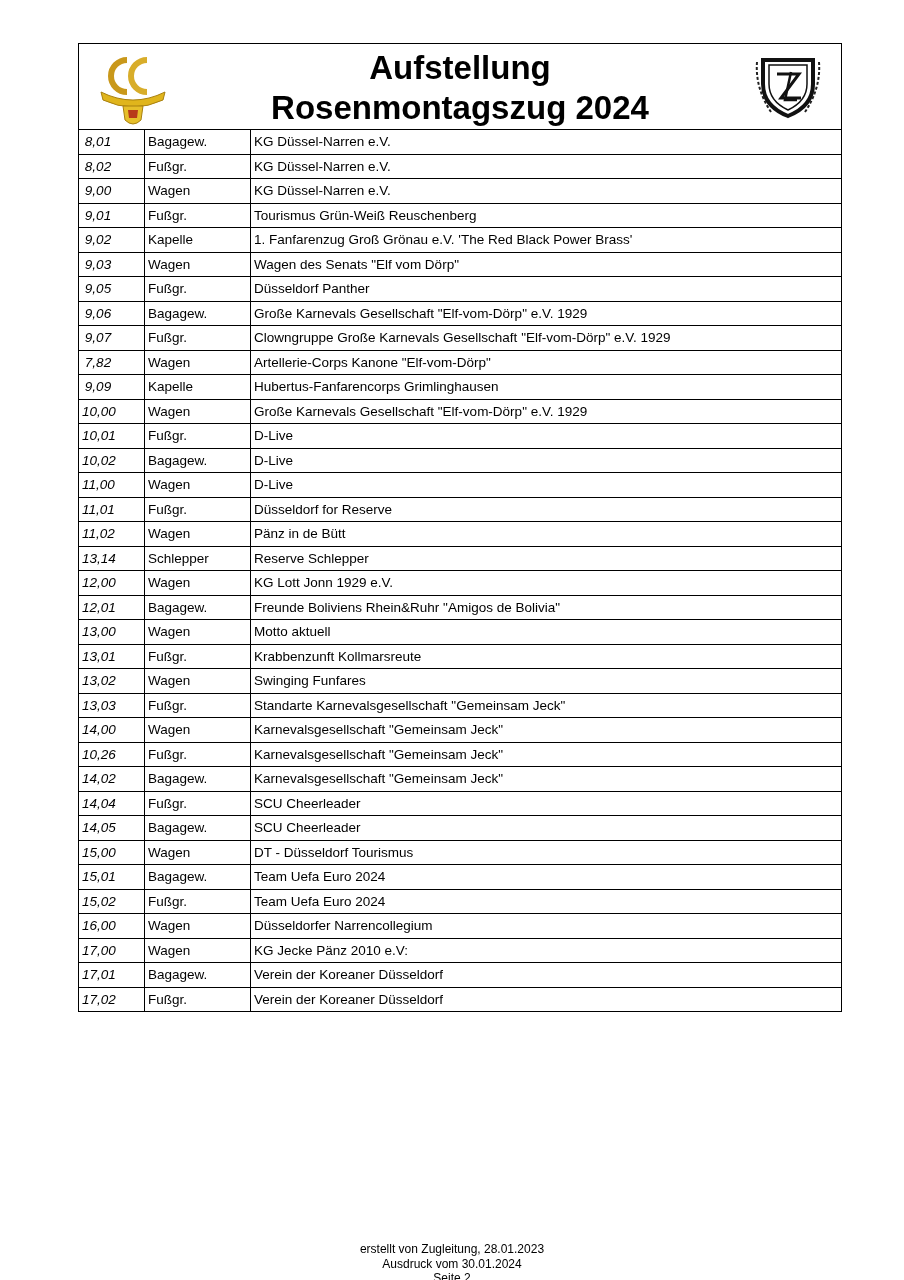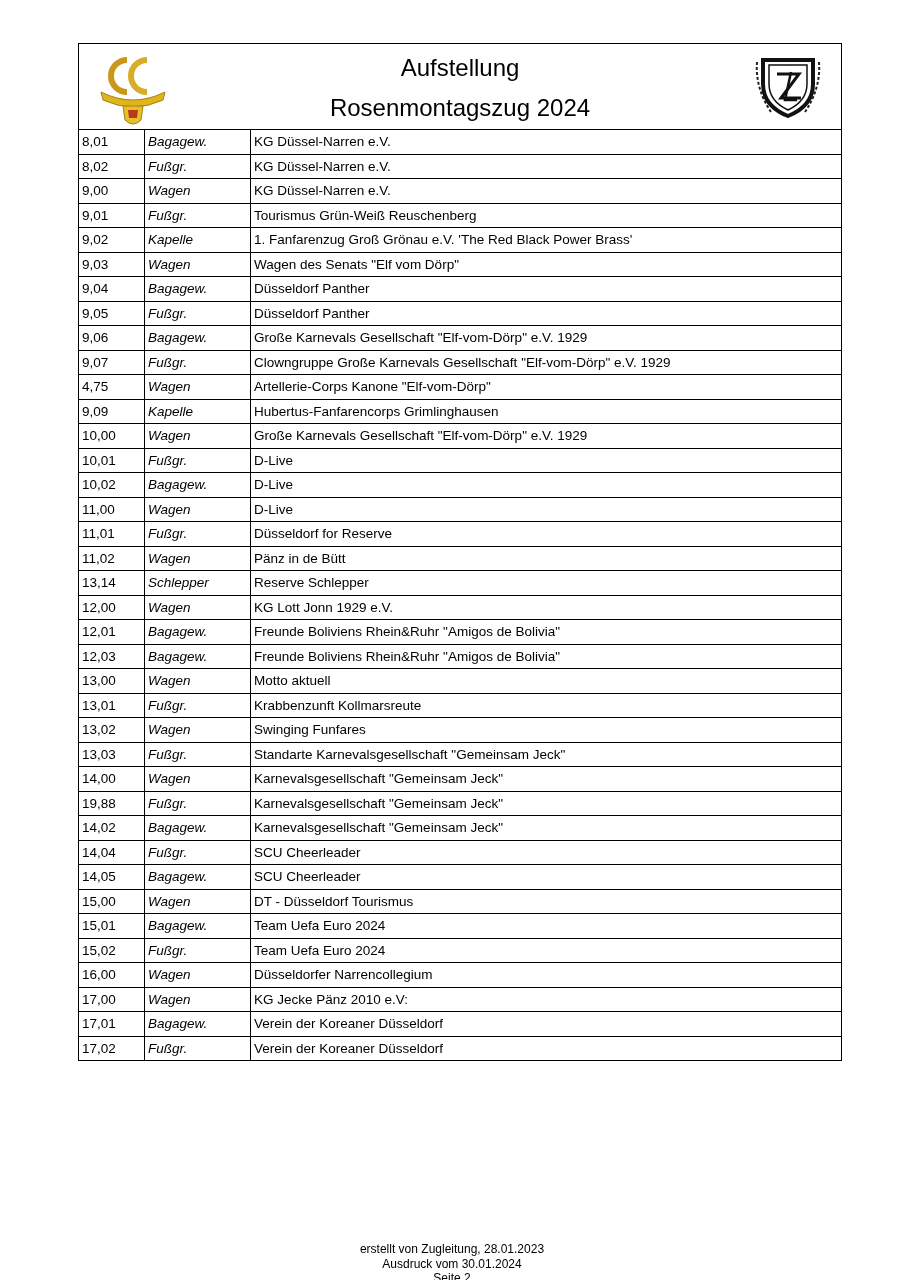--- a/index.html
+++ b/index.html
@@ -1,25 +1,25 @@
 <!DOCTYPE html>
 <html><head>
 <meta charset="utf-8">
 <style>
   html, body { margin:0; padding:0; background:#ffffff; }
   body { width:904px; height:1280px; position:relative; font-family:"Liberation Sans", sans-serif; color:#000; }
   .sheet { position:absolute; left:78px; top:43px; width:764px; }
   .header { position:relative; height:86px; border:1.5px solid #000; border-bottom:none; box-sizing:border-box; }
-  .title { position:absolute; left:0; right:0; top:4px; text-align:center; font-weight:normal; font-size:24px; line-height:40px; }
+  .title { position:absolute; left:0; right:0; top:4px; text-align:center; font-weight:bold; font-size:33px; line-height:40px; }
   .logo-left { position:absolute; left:18px; top:8px; width:72px; height:76px; }
   .logo-right { position:absolute; right:20px; top:10px; width:66px; height:66px; }
   table { border-collapse:collapse; width:764px; table-layout:fixed; }
   td { border:1.5px solid #000; height:23.5px; padding:0 3px; font-size:13.5px; line-height:23px; white-space:nowrap; overflow:hidden; }
-  td.num { width:66px; text-align:left; padding-right:30px; box-sizing:border-box; }
-  td.cat { width:106px; box-sizing:border-box;font-style:italic; }
+  td.num { width:66px; text-align:center; padding-right:30px; box-sizing:border-box;font-style:italic; }
+  td.cat { width:106px; box-sizing:border-box; }
   .footer { position:absolute; left:0; right:0; top:1234px; text-align:center; font-size:12px; line-height:14.5px;margin-top:8px; }
 </style>
 </head>
 <body>
 
 <div class="sheet">
   <div class="header">
     <svg class="logo-left" viewBox="0 0 72 76">
       <path d="M30 8 A16 16 0 1 0 30 40" fill="none" stroke="#c9981a" stroke-width="6"></path>
       <path d="M50 8 A16 16 0 1 0 50 40" fill="none" stroke="#d8ad2a" stroke-width="6"></path>
@@ -67,41 +67,36 @@
           <td class="num">9,02</td>
           <td class="cat">Kapelle</td>
           <td class="nm">1. Fanfarenzug Groß Grönau e.V. 'The Red Black Power Brass'</td>
         </tr>
         <tr>
           <td class="num">9,03</td>
           <td class="cat">Wagen</td>
           <td class="nm">Wagen des Senats "Elf vom Dörp"</td>
         </tr>
         <tr>
-          <td class="num">9,04</td>
-          <td class="cat">Bagagew.</td>
+          <td class="num">9,05</td>
+          <td class="cat">Fußgr.</td>
           <td class="nm">Düsseldorf Panther</td>
         </tr>
         <tr>
-          <td class="num">9,05</td>
-          <td class="cat">Fußgr.</td>
-          <td class="nm">Düsseldorf Panther</td>
-        </tr>
-        <tr>
           <td class="num">9,06</td>
           <td class="cat">Bagagew.</td>
           <td class="nm">Große Karnevals Gesellschaft "Elf-vom-Dörp" e.V. 1929</td>
         </tr>
         <tr>
           <td class="num">9,07</td>
           <td class="cat">Fußgr.</td>
           <td class="nm">Clowngruppe Große Karnevals Gesellschaft "Elf-vom-Dörp" e.V. 1929</td>
         </tr>
         <tr>
-          <td class="num">4,75</td>
+          <td class="num">7,82</td>
           <td class="cat">Wagen</td>
           <td class="nm">Artellerie-Corps Kanone "Elf-vom-Dörp"</td>
         </tr>
         <tr>
           <td class="num">9,09</td>
           <td class="cat">Kapelle</td>
           <td class="nm">Hubertus-Fanfarencorps Grimlinghausen</td>
         </tr>
         <tr>
           <td class="num">10,00</td>
@@ -142,25 +137,20 @@
           <td class="num">12,00</td>
           <td class="cat">Wagen</td>
           <td class="nm">KG Lott Jonn 1929 e.V.</td>
         </tr>
         <tr>
           <td class="num">12,01</td>
           <td class="cat">Bagagew.</td>
           <td class="nm">Freunde Boliviens Rhein&amp;Ruhr "Amigos de Bolivia"</td>
         </tr>
         <tr>
-          <td class="num">12,03</td>
-          <td class="cat">Bagagew.</td>
-          <td class="nm">Freunde Boliviens Rhein&amp;Ruhr "Amigos de Bolivia"</td>
-        </tr>
-        <tr>
           <td class="num">13,00</td>
           <td class="cat">Wagen</td>
           <td class="nm">Motto aktuell</td>
         </tr>
         <tr>
           <td class="num">13,01</td>
           <td class="cat">Fußgr.</td>
           <td class="nm">Krabbenzunft Kollmarsreute</td>
         </tr>
         <tr>
@@ -172,21 +162,21 @@
           <td class="num">13,03</td>
           <td class="cat">Fußgr.</td>
           <td class="nm">Standarte Karnevalsgesellschaft "Gemeinsam Jeck"</td>
         </tr>
         <tr>
           <td class="num">14,00</td>
           <td class="cat">Wagen</td>
           <td class="nm">Karnevalsgesellschaft "Gemeinsam Jeck"</td>
         </tr>
         <tr>
-          <td class="num">19,88</td>
+          <td class="num">10,26</td>
           <td class="cat">Fußgr.</td>
           <td class="nm">Karnevalsgesellschaft "Gemeinsam Jeck"</td>
         </tr>
         <tr>
           <td class="num">14,02</td>
           <td class="cat">Bagagew.</td>
           <td class="nm">Karnevalsgesellschaft "Gemeinsam Jeck"</td>
         </tr>
         <tr>
           <td class="num">14,04</td>

